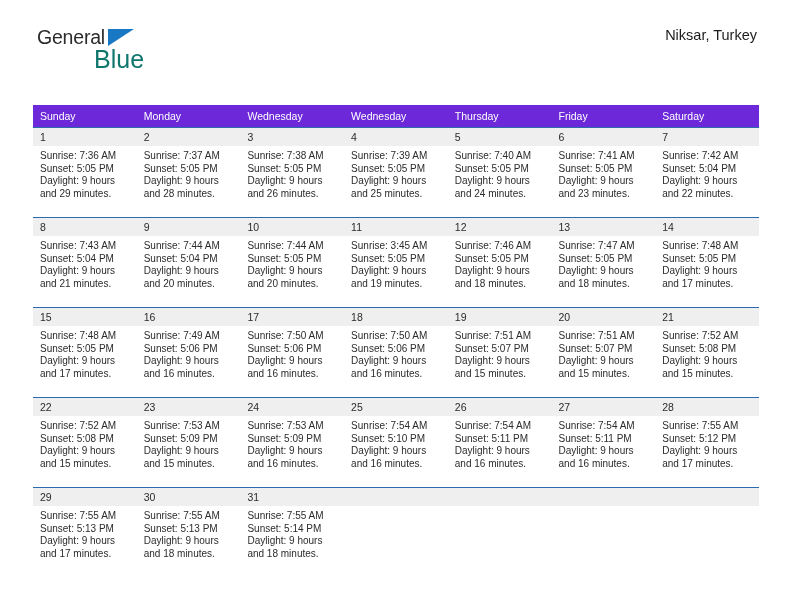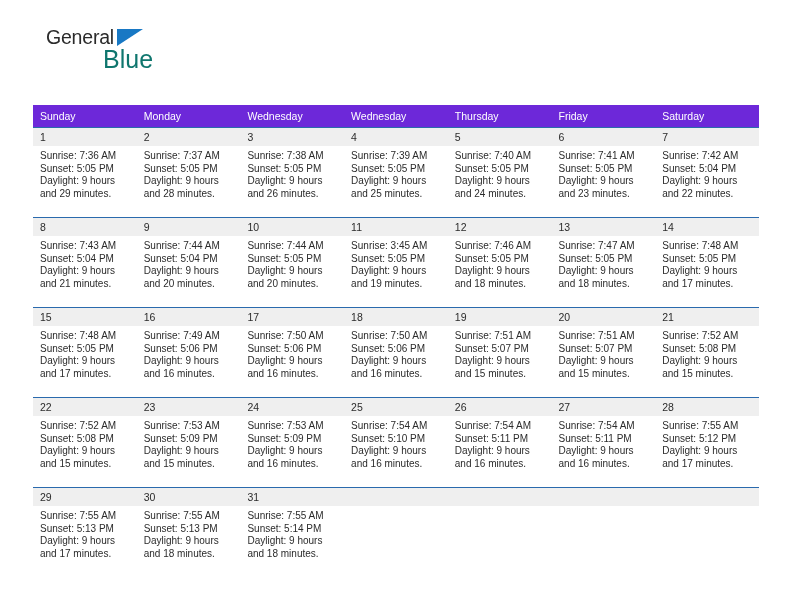--- a/index.html
+++ b/index.html
@@ -12,21 +12,21 @@
     background: #ffffff;
     font-family: "Liberation Sans", sans-serif;
     color: #1a1a1a;
     overflow: hidden;
   }
   .page {
     position: relative;
     width: 792px;
     height: 612px;
     box-sizing: border-box;
-    padding: 0 42px;
+    padding: 0 33px;
   }
 
   
   .header {
     position: relative;
     height: 70px;
     padding-top: 22px;
     box-sizing: border-box;
   }
   .logo {
@@ -147,20 +147,21 @@
 
 <div class="page">
 
   <div class="header">
     <div class="logo">
       <span class="logo-general">General</span>
       <span class="logo-tri"></span>
       <span class="logo-blue">Blue</span>
     </div>
     <div class="title-block">
+      <div class="cal-subtitle">Niksar, Turkey</div>
     </div>
   </div>
 
   <table class="calendar">
     <thead>
       <tr>
         <th>Sunday</th>
         <th>Monday</th>
         <th>Wednesday</th>
         <th>Wednesday</th>

